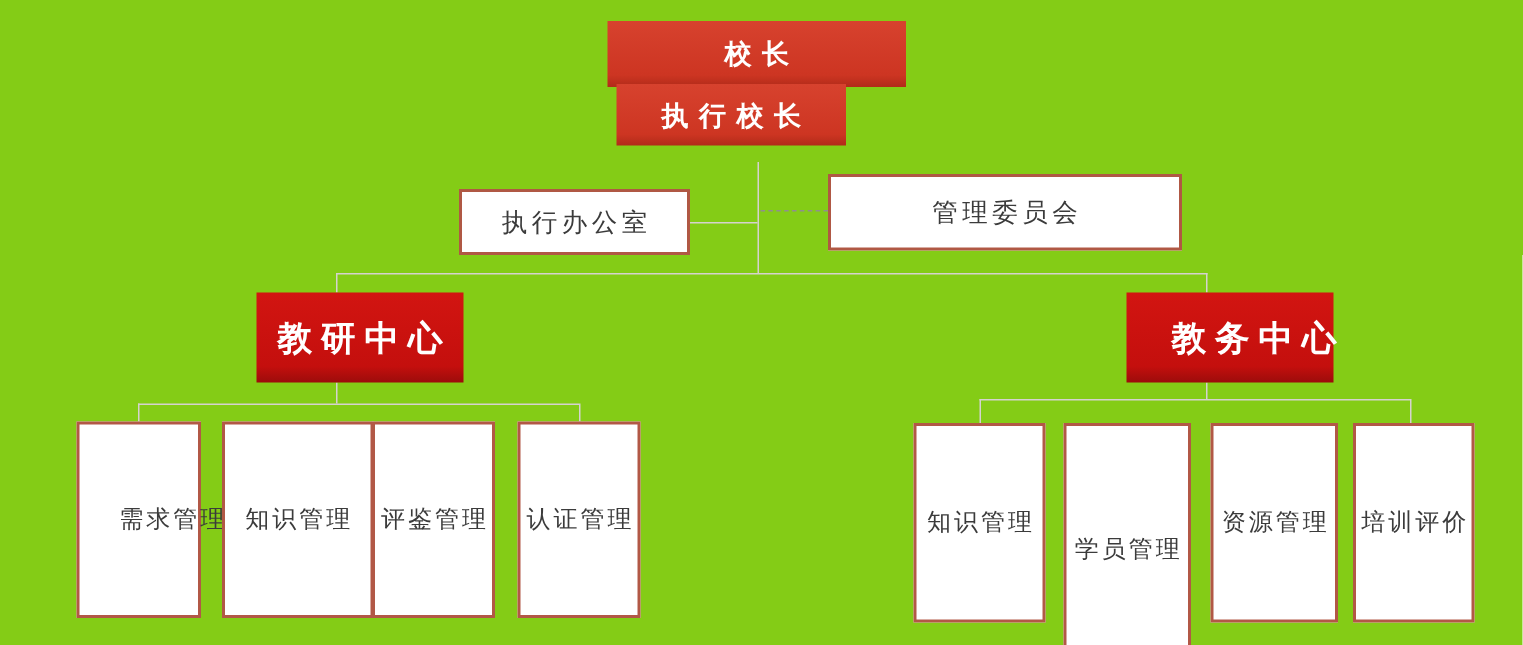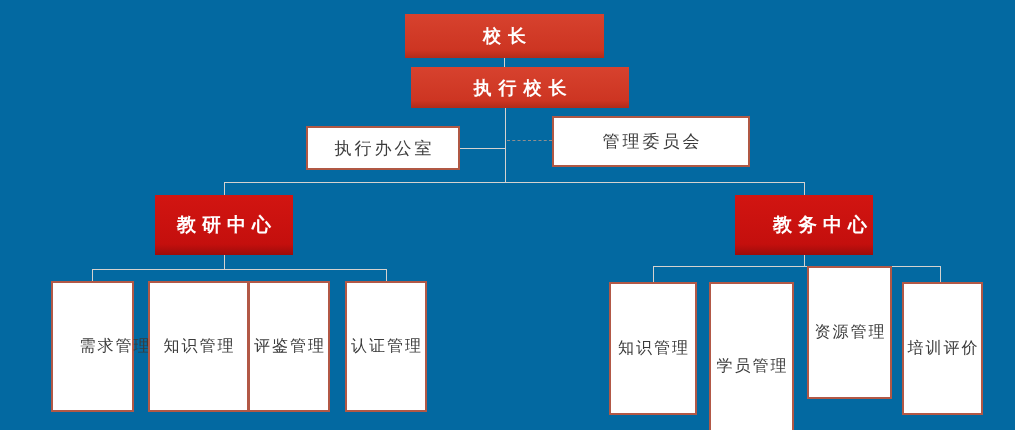--- a/index.html
+++ b/index.html
@@ -1,19 +1,19 @@
 <!DOCTYPE html>
 <html><head>
 <meta charset="utf-8">
 <style>
   html,body{margin:0;padding:0;background:#ffffff;}
   .canvas{
     position:relative;
     width:1015px;height:430px;
-    background:#0369a1;
+    background:#84cc16;
     font-family:"Liberation Sans","DejaVu Sans",sans-serif;
     overflow:hidden;
   }
   .node{
     position:absolute;
     box-sizing:border-box;
     display:flex;align-items:center;justify-content:center;
     white-space:nowrap;
   }
   
@@ -24,24 +24,25 @@
     font-size:18px;
     letter-spacing:7px;
     text-indent:7px;
     font-family:"DejaVu Serif","Liberation Serif",serif;
   }
   
   .red-center{
     background:linear-gradient(180deg,#d21511 0%,#c40f0d 82%,#9c0c0b 100%);
     color:#ffffff;
     font-weight:bold;
-    font-size:19px;
+    font-size:23px;
     letter-spacing:6px;
     text-indent:6px;
     font-family:"DejaVu Serif","Liberation Serif",serif;
+    margin-left:16px;
   }
   
   .outlined{
     background:#ffffff;
     border:2px solid #b05844;
     color:#3b3b3b;
     font-size:17px;
     letter-spacing:3px;
     text-indent:3px;
     font-family:"DejaVu Serif","Liberation Serif",serif;
@@ -81,31 +82,31 @@
   <div class="conn h" style="left:92px;top:269px;width:294px;"></div>
   <div class="conn v" style="left:92px;top:269px;height:12px;"></div>
   <div class="conn v" style="left:386px;top:269px;height:12px;"></div>
   <div class="conn v" style="left:804px;top:255px;height:11px;"></div>
   <div class="conn h" style="left:653px;top:266px;width:287px;"></div>
   <div class="conn v" style="left:653px;top:266px;height:16px;"></div>
   <div class="conn v" style="left:940px;top:266px;height:16px;"></div>
 
   <div class="node red-top" style="left:405px;top:14px;width:199px;height:44px;">校长</div>
 
-  <div class="node red-top" style="left:411px;top:67px;width:218px;height:41px;">执行校长</div>
+  <div class="node red-top" style="left:411px;top:56px;width:153px;height:41px;">执行校长</div>
 
   <div class="node outlined" style="left:286px;top:126px;width:154px;height:44px;margin-left:20px;">执行办公室</div>
-  <div class="node outlined" style="left:552px;top:116px;width:198px;height:51px;">管理委员会</div>
+  <div class="node outlined" style="left:552px;top:116px;width:236px;height:51px;">管理委员会</div>
 
   <div class="node red-center" style="left:155px;top:195px;width:138px;height:60px;">教研中心</div>
   <div class="node red-center" style="left:735px;top:195px;width:138px;height:60px;padding-left:32px;">教务中心</div>
 
   <div class="node leaf" style="left:51px;top:281px;width:83px;height:131px;padding-left:44px;">需求管理</div>
   <div class="node leaf" style="left:148px;top:281px;width:101px;height:131px;">知识管理</div>
   <div class="node leaf" style="left:248px;top:281px;width:82px;height:131px;">评鉴管理</div>
   <div class="node leaf" style="left:345px;top:281px;width:82px;height:131px;">认证管理</div>
 
   <div class="node leaf" style="left:609px;top:282px;width:88px;height:133px;">知识管理</div>
   <div class="node leaf" style="left:709px;top:282px;width:85px;height:169px;">学员管理</div>
-  <div class="node leaf" style="left:807px;top:266px;width:85px;height:133px;">资源管理</div>
+  <div class="node leaf" style="left:807px;top:282px;width:85px;height:133px;">资源管理</div>
   <div class="node leaf" style="left:902px;top:282px;width:81px;height:133px;">培训评价</div>
 
 </div>
 
 </body></html>

